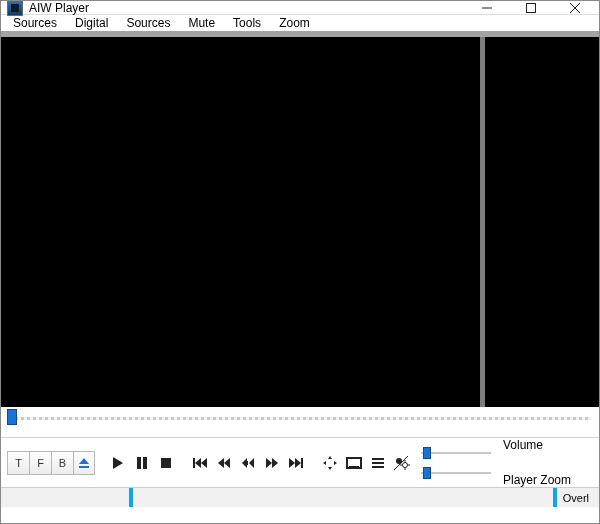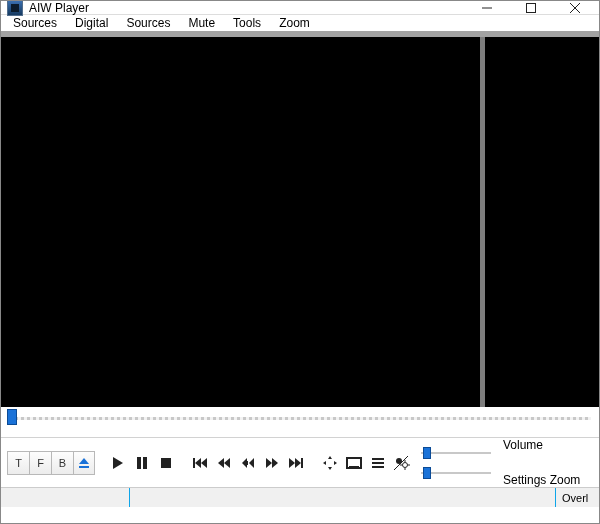--- a/index.html
+++ b/index.html
@@ -25,21 +25,21 @@
   .spacer { width: 8px; }
   .sliders { display:flex; flex-direction:column; gap:6px; padding:0 6px; }
   .hslider { position: relative; width: 70px; height: 14px; }
   .hslider-track { position:absolute; left:0; right:0; top:6px; height:2px; background:#c8c8c8; }
   .hslider-thumb { position:absolute; top:1px; width:8px; height:12px; background:#1a72d8; border:1px solid #0b4b96; }
   .right-labels { display:flex; flex-direction:column; gap:21px; margin-left:4px; }
   .right-checks { display:flex; flex-direction:column; gap:4px; margin-left:4px; }
   .chk { display:flex; align-items:center; gap:3px; font-size:11px; }
   .chk input { width:13px; height:13px; }
   .status { display:flex; align-items:center; height:20px; border-top:1px solid #ccc; background:#f0f0f0; padding:0 4px; gap:4px; font-size:11px; }
-  .status .cell { border-left:1px solid #0ea5e9; padding:0 6px; height:100%; display:flex; align-items:center; }
+  .status .cell { border-left:4px solid #0ea5e9; padding:0 6px; height:100%; display:flex; align-items:center; }
   .status .cell:first-child { border-left:none; flex:0 0 120px; }
   .status .grow { flex:1; }
   svg { display:block; }
 </style>
 </head>
 <body>
 
 <div class="titlebar">
   <div class="app-icon"></div>
   <div class="title">AIW Player</div>
@@ -186,21 +186,21 @@
       <div class="hslider-thumb" style="left:2px"></div>
     </div>
     <div class="hslider">
       <div class="hslider-track"></div>
       <div class="hslider-thumb" style="left:2px"></div>
     </div>
   </div>
 
   <div class="right-labels">
     <span>Volume</span>
-    <span>Settings Zoom</span>
+    <span>Player Zoom</span>
   </div>
 
 </div>
 
 <div class="status">
   <div class="cell"></div>
   <div class="cell grow"></div>
   <div class="cell" style="flex:0 0 40px">
     <span>Overl</span>
   </div>

